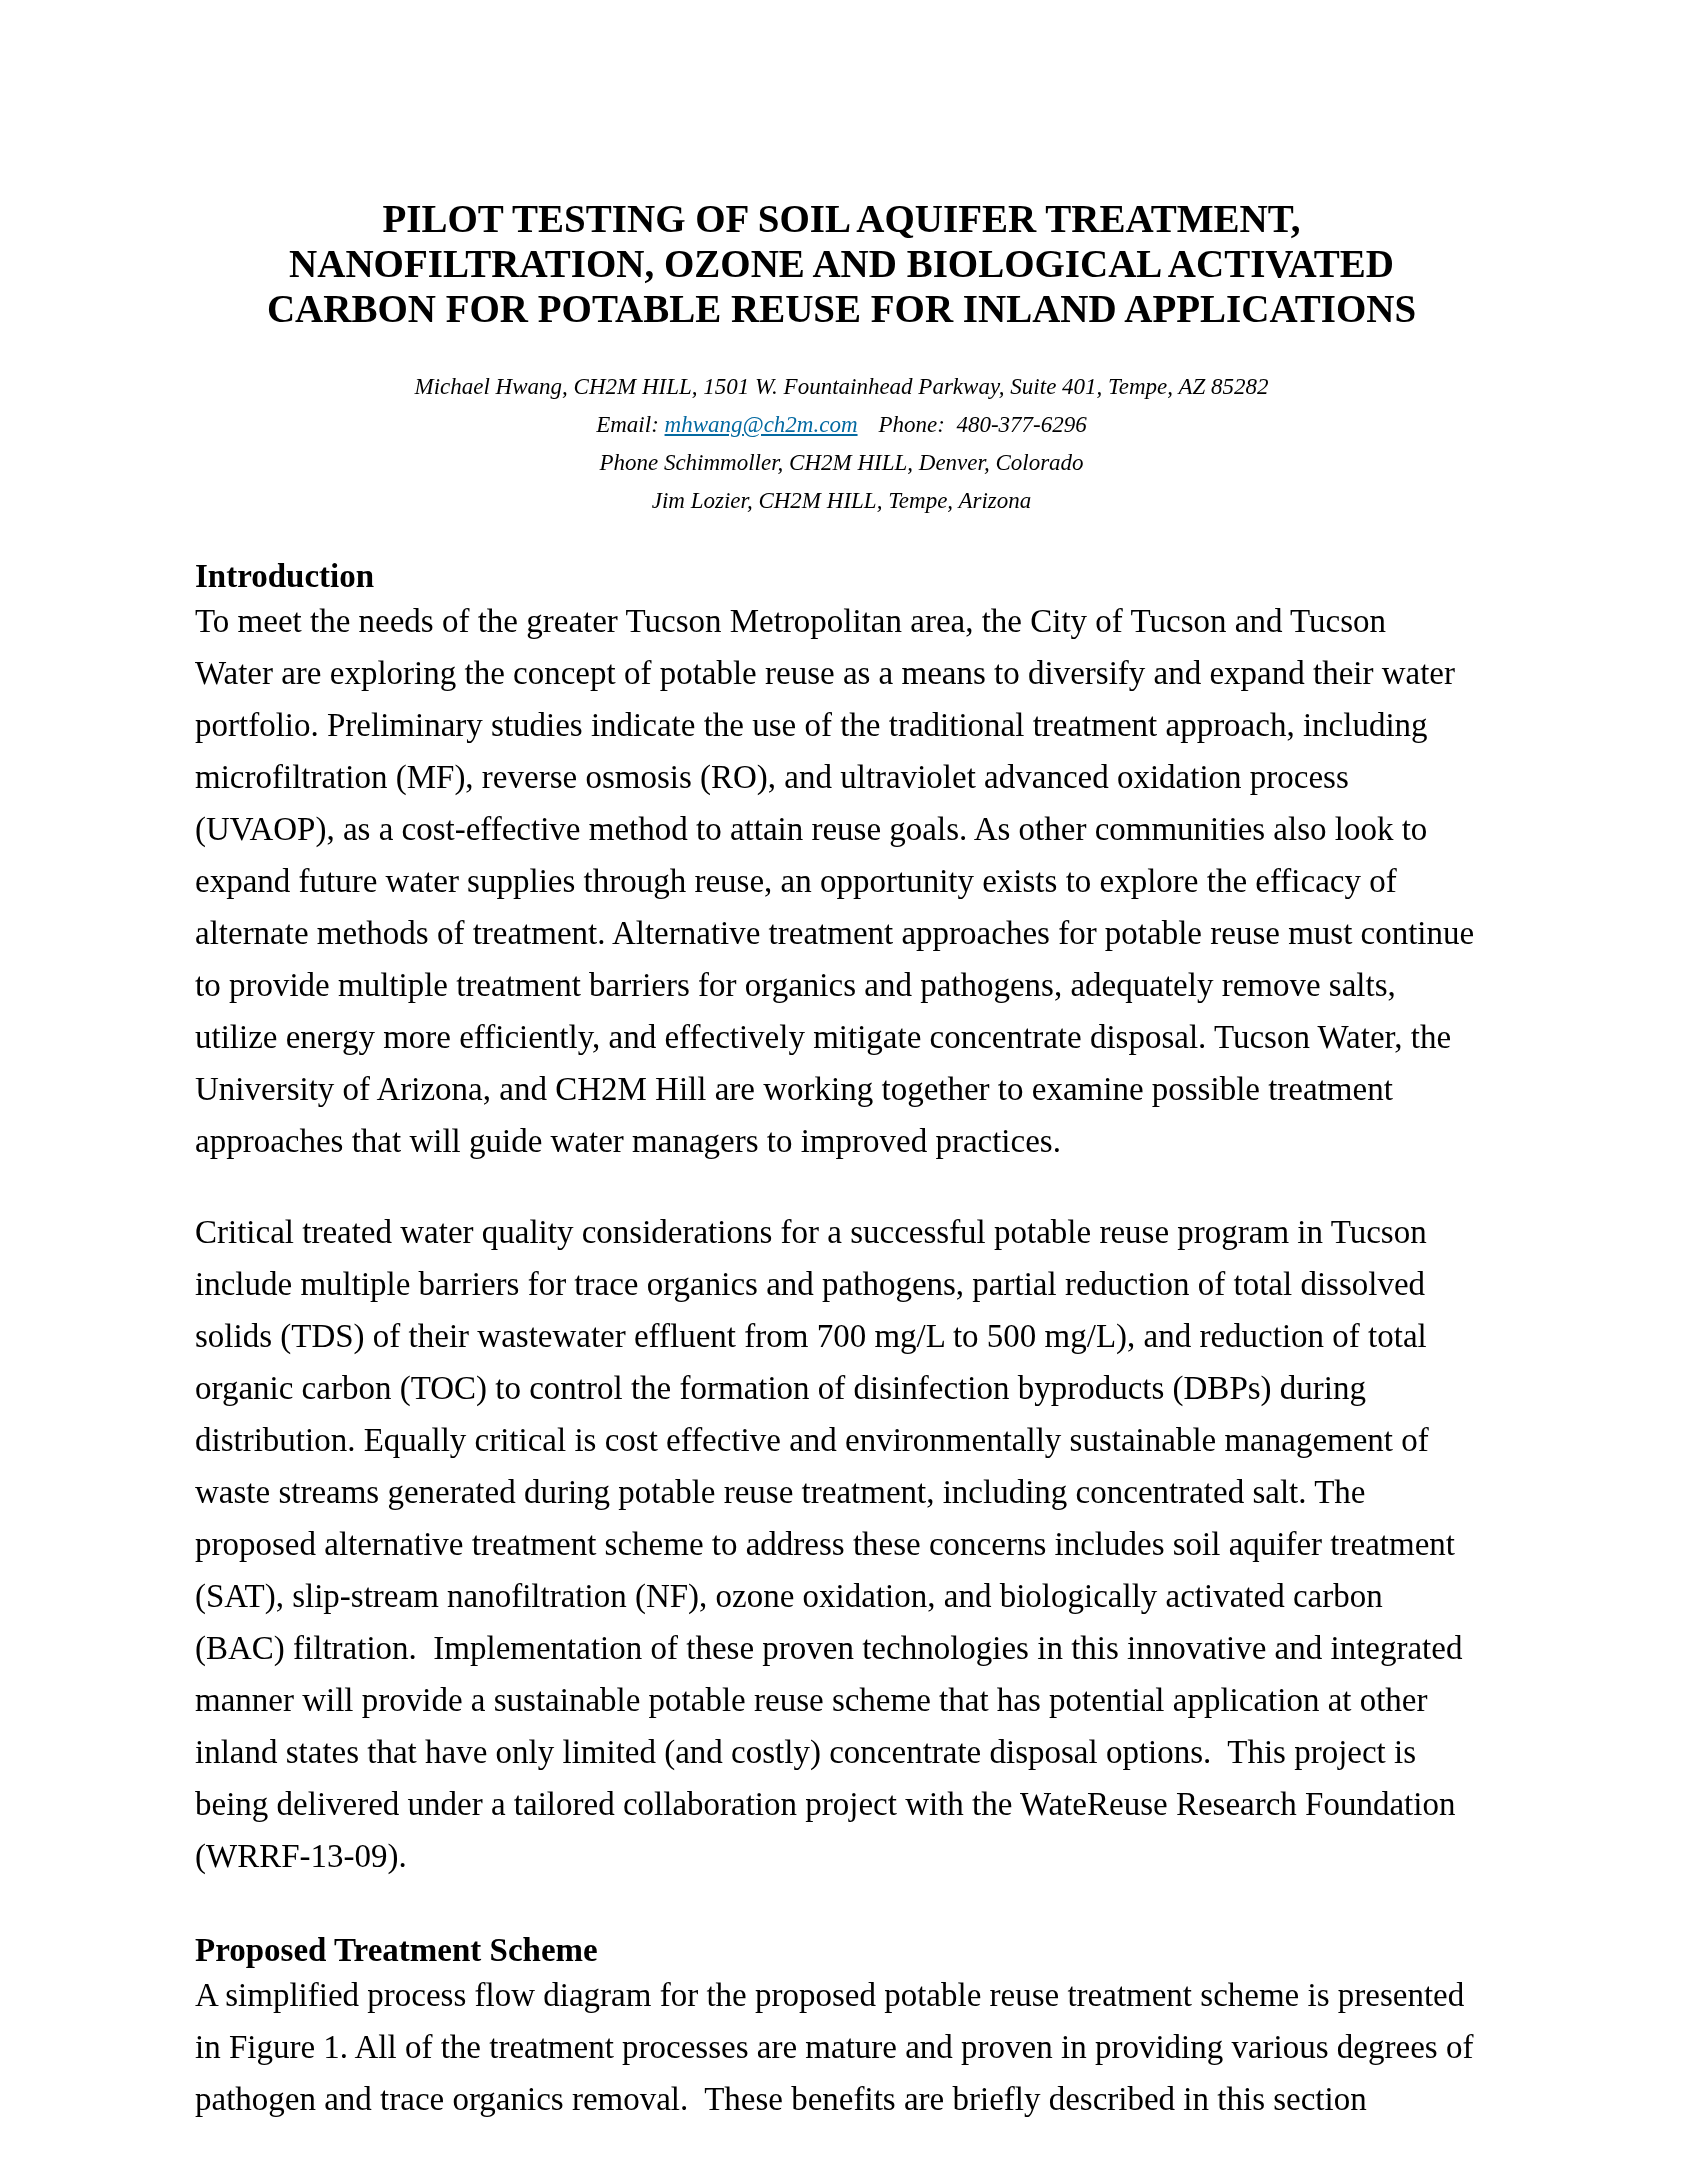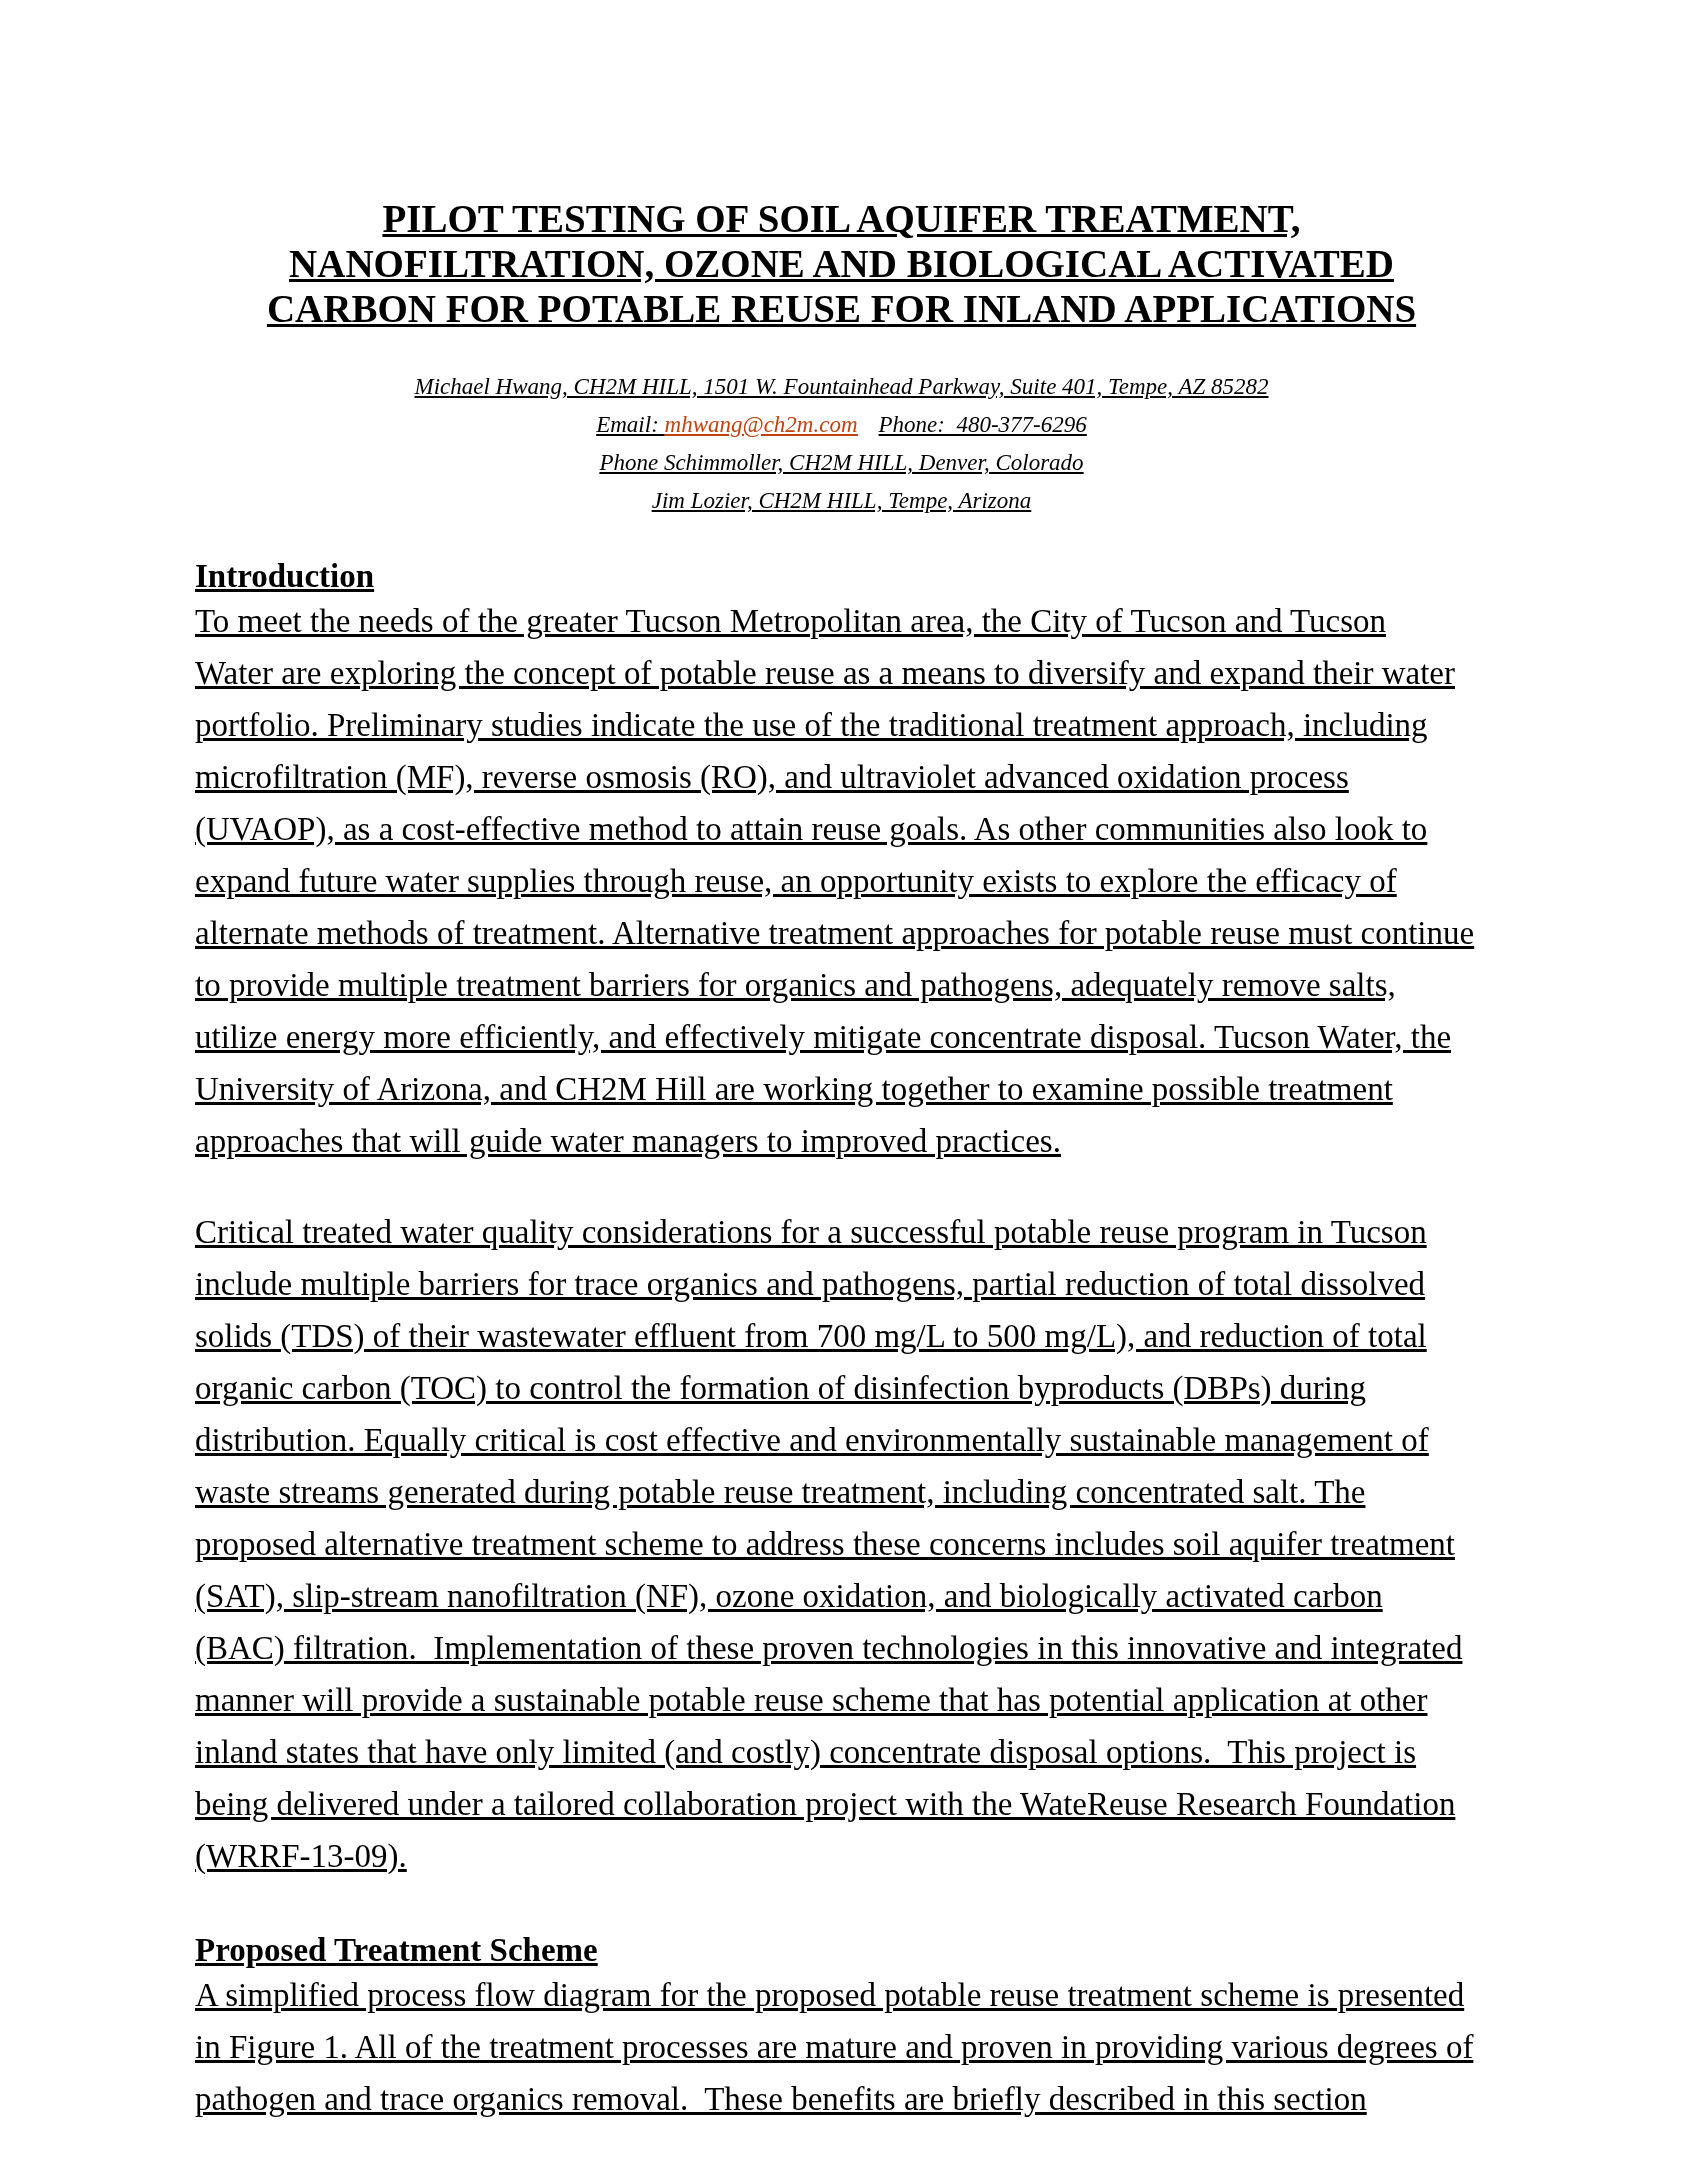--- a/index.html
+++ b/index.html
@@ -12,42 +12,41 @@
     background: #ffffff;
     color: #000000;
     font-family: "Liberation Serif", "DejaVu Serif", serif;
     overflow: hidden;
   }
   .page {
     box-sizing: border-box;
     width: 1683px;
     height: 2178px;
     padding: 196px 195px 0 195px;
-    text-decoration: underline;
   }
   .title {
     margin: 0;
     font-size: 39px;
     line-height: 45px;
     font-weight: bold;
     text-align: center;
     white-space: pre;
   }
   .authors {
     margin-top: 37px;
     font-size: 23px;
     line-height: 38px;
     font-style: italic;
     text-align: center;
   }
   .author-line {
     white-space: pre;
   }
   .email-link {
-    color: #c2410c;
+    color: #0369a1;
     text-decoration: underline;
   }
   .phone-text {
     margin-left: 21px;
   }
   .heading {
     margin: 37px 0 0 0;
     font-size: 33px;
     line-height: 38px;
     font-weight: bold;

